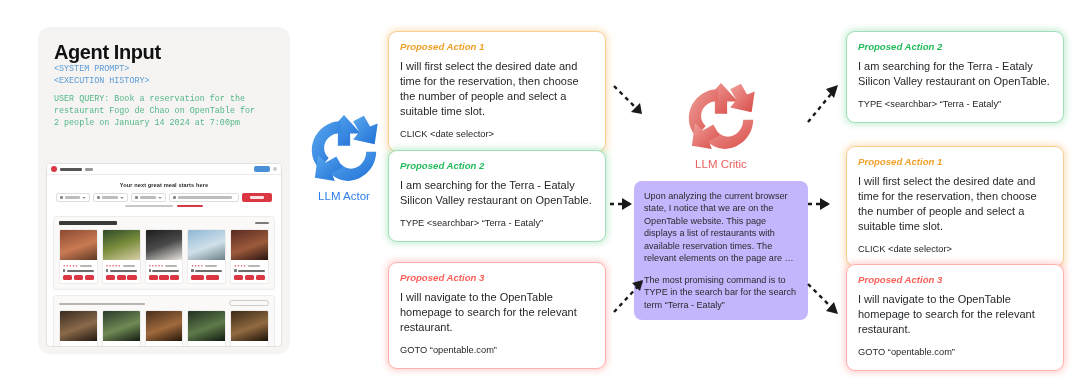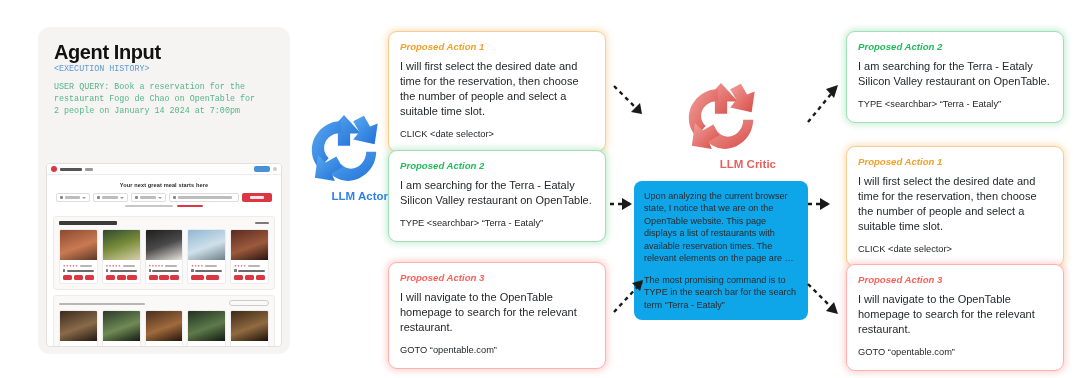--- a/index.html
+++ b/index.html
@@ -109,21 +109,21 @@
   .booked s { width: 3px; height: 3px; background: #7a7a7a; border-radius: .5px;
               text-decoration: none; display: block; }
   .booked u { height: 2px; width: 34px; background: #6e6c6a; border-radius: 1px;
               text-decoration: none; }
   .times { display: flex; gap: 1.5px; margin-top: 2.5px; }
   .times i { display: block; height: 5px; width: 13px; background: #da3743;
              border-radius: 1.5px; }
 
   
   .logo-wrap { position: absolute; text-align: center; }
-  .logo-label { font-size: 11.5px; font-weight: bold; margin-top: 2px; text-align: right; }
+  .logo-label { font-size: 11.5px; font-weight: normal; margin-top: 2px; }
   .actor-label { color: #2f80ed; }
   .critic-label { color: #e8615e; }
 
   
   .pcard {
     position: absolute; border-radius: 9px; background: #ffffff;
     padding: 9px 11px 11px 11px;
   }
   .pcard.orange { border: 1.4px solid #f7cd93; box-shadow: 0 0 6px 2px rgba(247,179,80,.35); }
   .pcard.green  { border: 1.4px solid #9fe0b8; box-shadow: 0 0 6px 2px rgba(80,200,120,.30); }
@@ -131,21 +131,21 @@
   .pc-title { font-size: 9.6px; font-weight: bold; margin-bottom: 7px; font-style: italic; }
   .pcard.orange .pc-title { color: #f0a028; }
   .pcard.green  .pc-title { color: #22bb5b; }
   .pcard.red    .pc-title { color: #fb5f58; }
   .pc-body { font-size: 11px; line-height: 1.36; color: #25282b; }
   .pc-cmd { font-size: 9.3px; line-height: 1.36; color: #25282b; margin-top: 9px; }
 
   
   .critic-box {
     position: absolute; left: 634px; top: 181px; width: 174px;
-    background: #0ea5e9; border-radius: 8px; padding: 9px 10px;
+    background: #c4b5fd; border-radius: 8px; padding: 9px 10px;
     font-size: 9.1px; line-height: 1.37; color: #2b2b2b;
   }
   .critic-box p + p { margin-top: 9px; }
 
   
   .arrow { position: absolute; }
 
   
   .watermark {
     position: absolute; left: 723px; top: 316px;
@@ -156,20 +156,21 @@
              font-family: "DejaVu Sans", sans-serif; }
 </style>
 </head>
 <body>
 
 <div id="stage">
 
   <div class="agent-input">
     <div class="agent-title">Agent Input</div>
 
+    <div class="mono-line c-blue">&lt;SYSTEM PROMPT&gt;</div>
     <div class="mono-line c-blue">&lt;EXECUTION HISTORY&gt;</div>
     <div class="gap6"></div>
     <div class="mono-line c-green">USER QUERY: Book a reservation for the
 restaurant Fogo de Chao on OpenTable for
 2 people on January 14 2024 at 7:00pm</div>
     <div class="gap6"></div>
 
     <div class="browser">
       <div class="bw-bar">
         <span class="ot-logo"></span>

